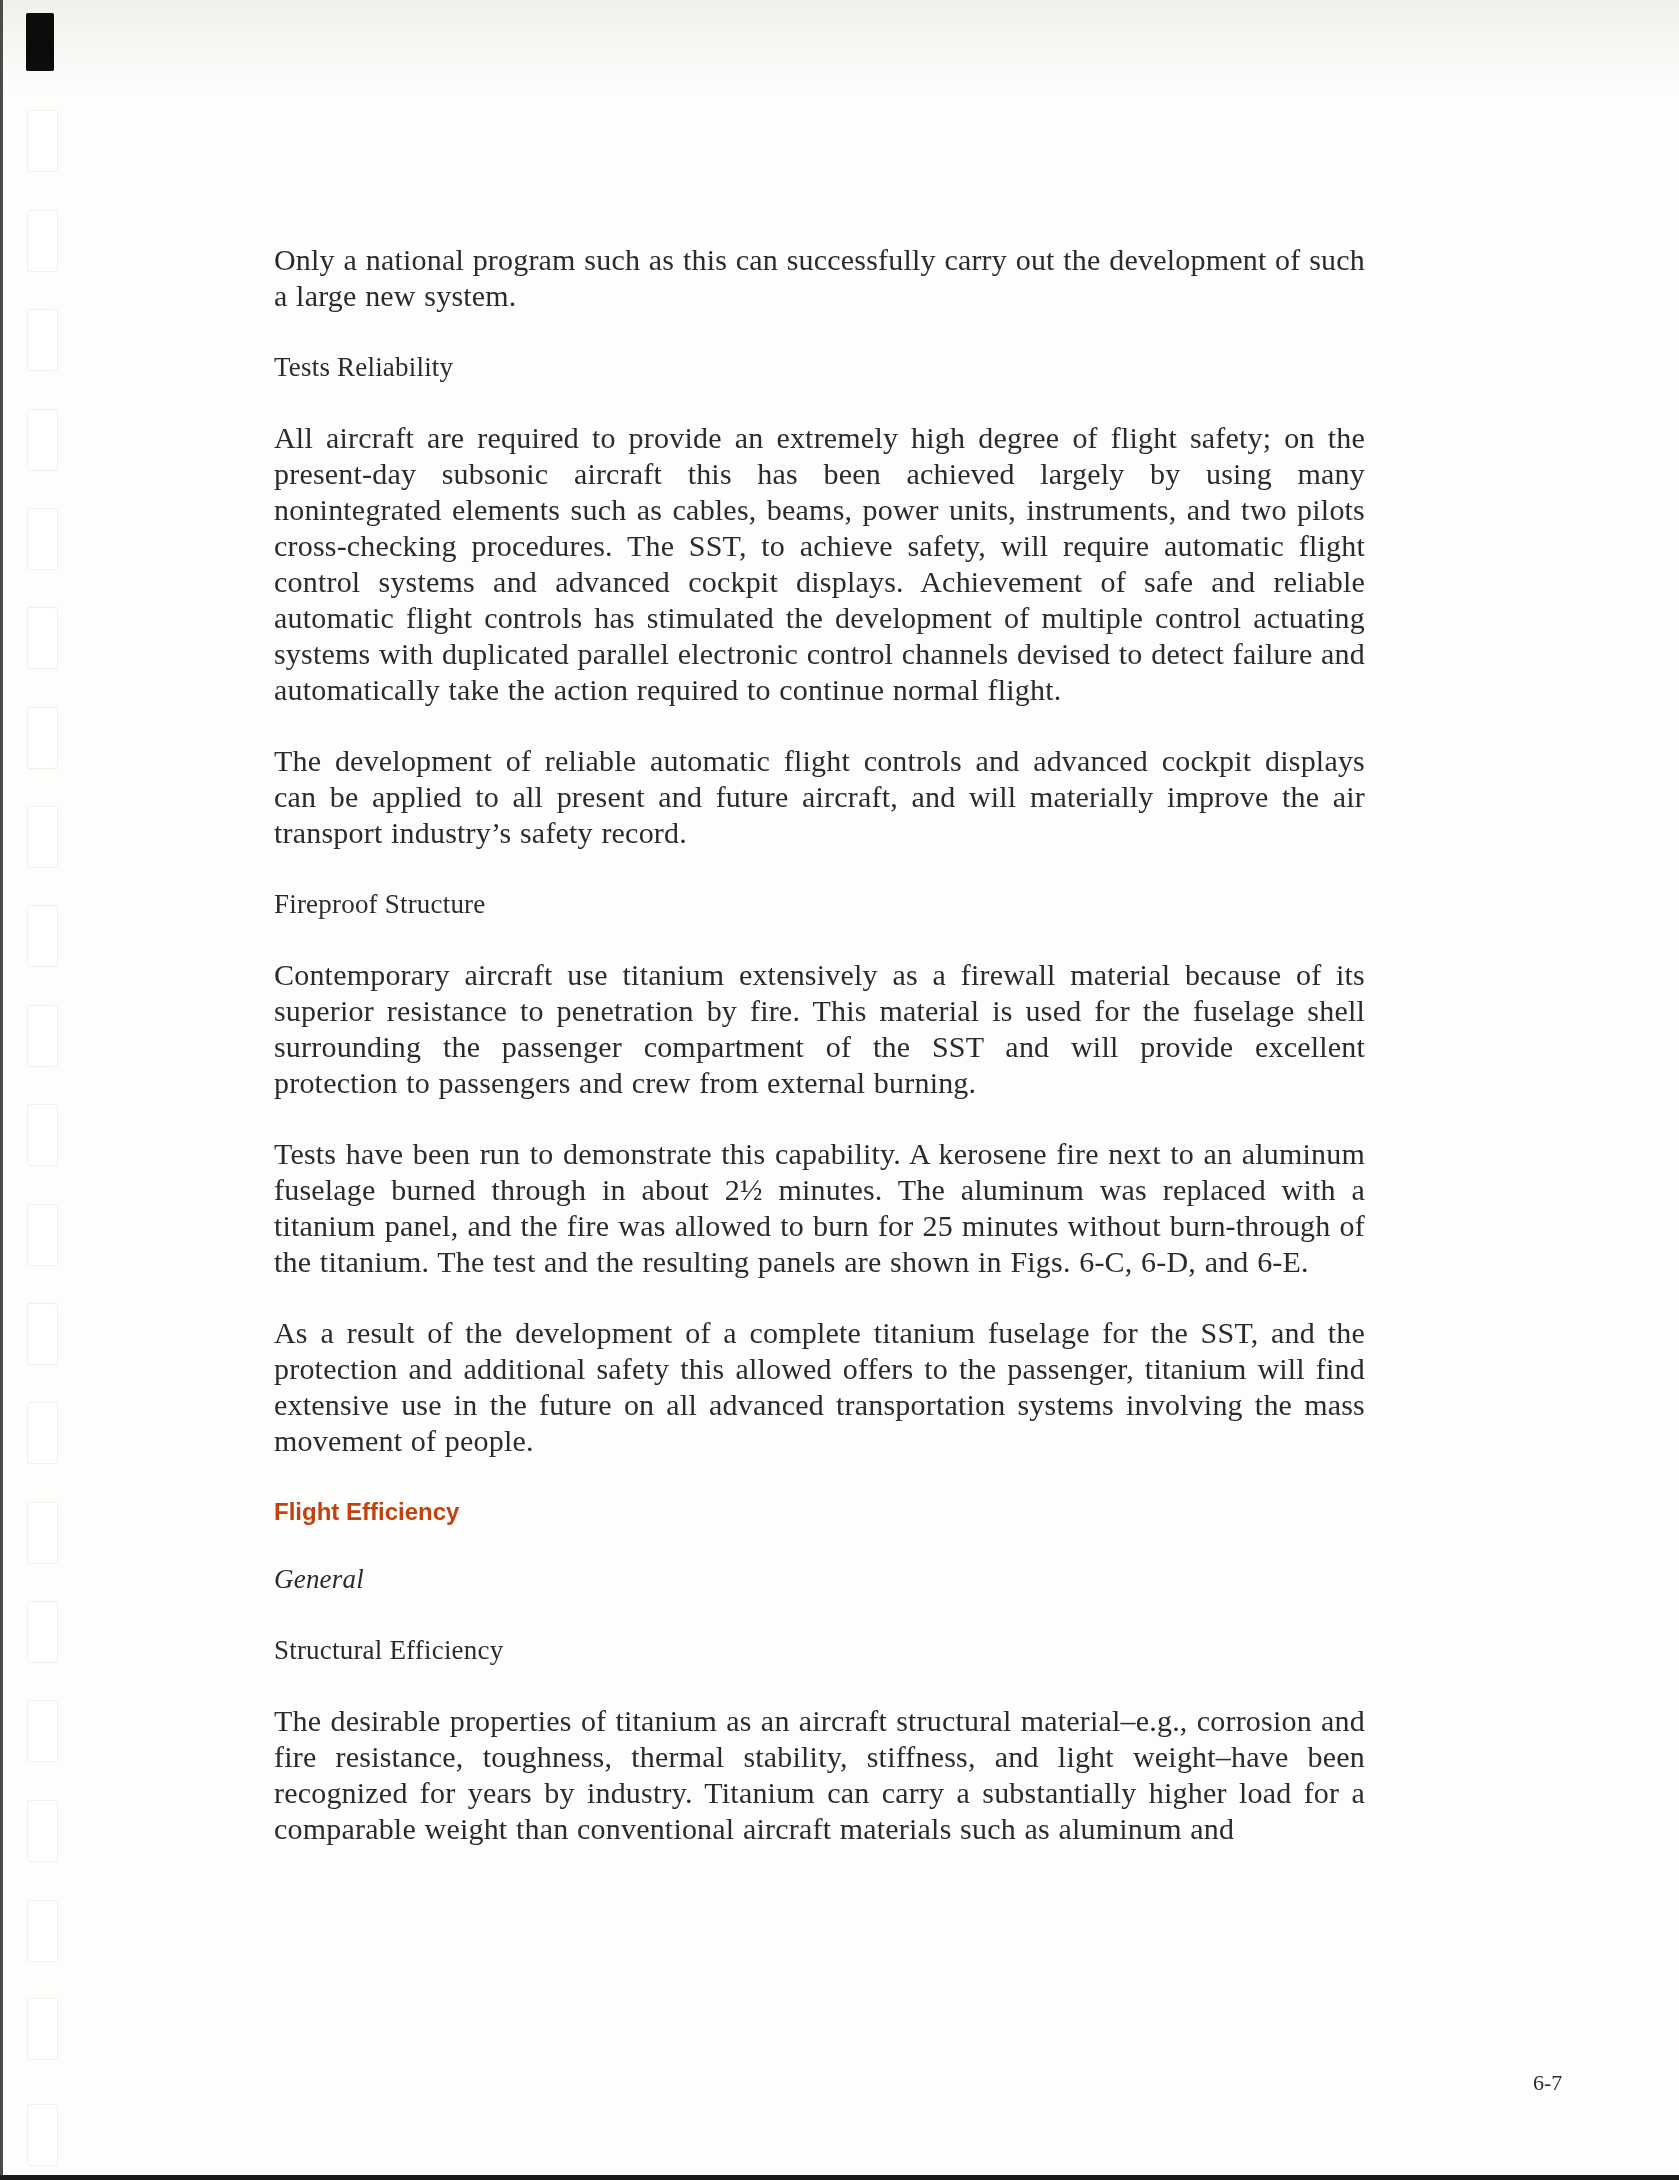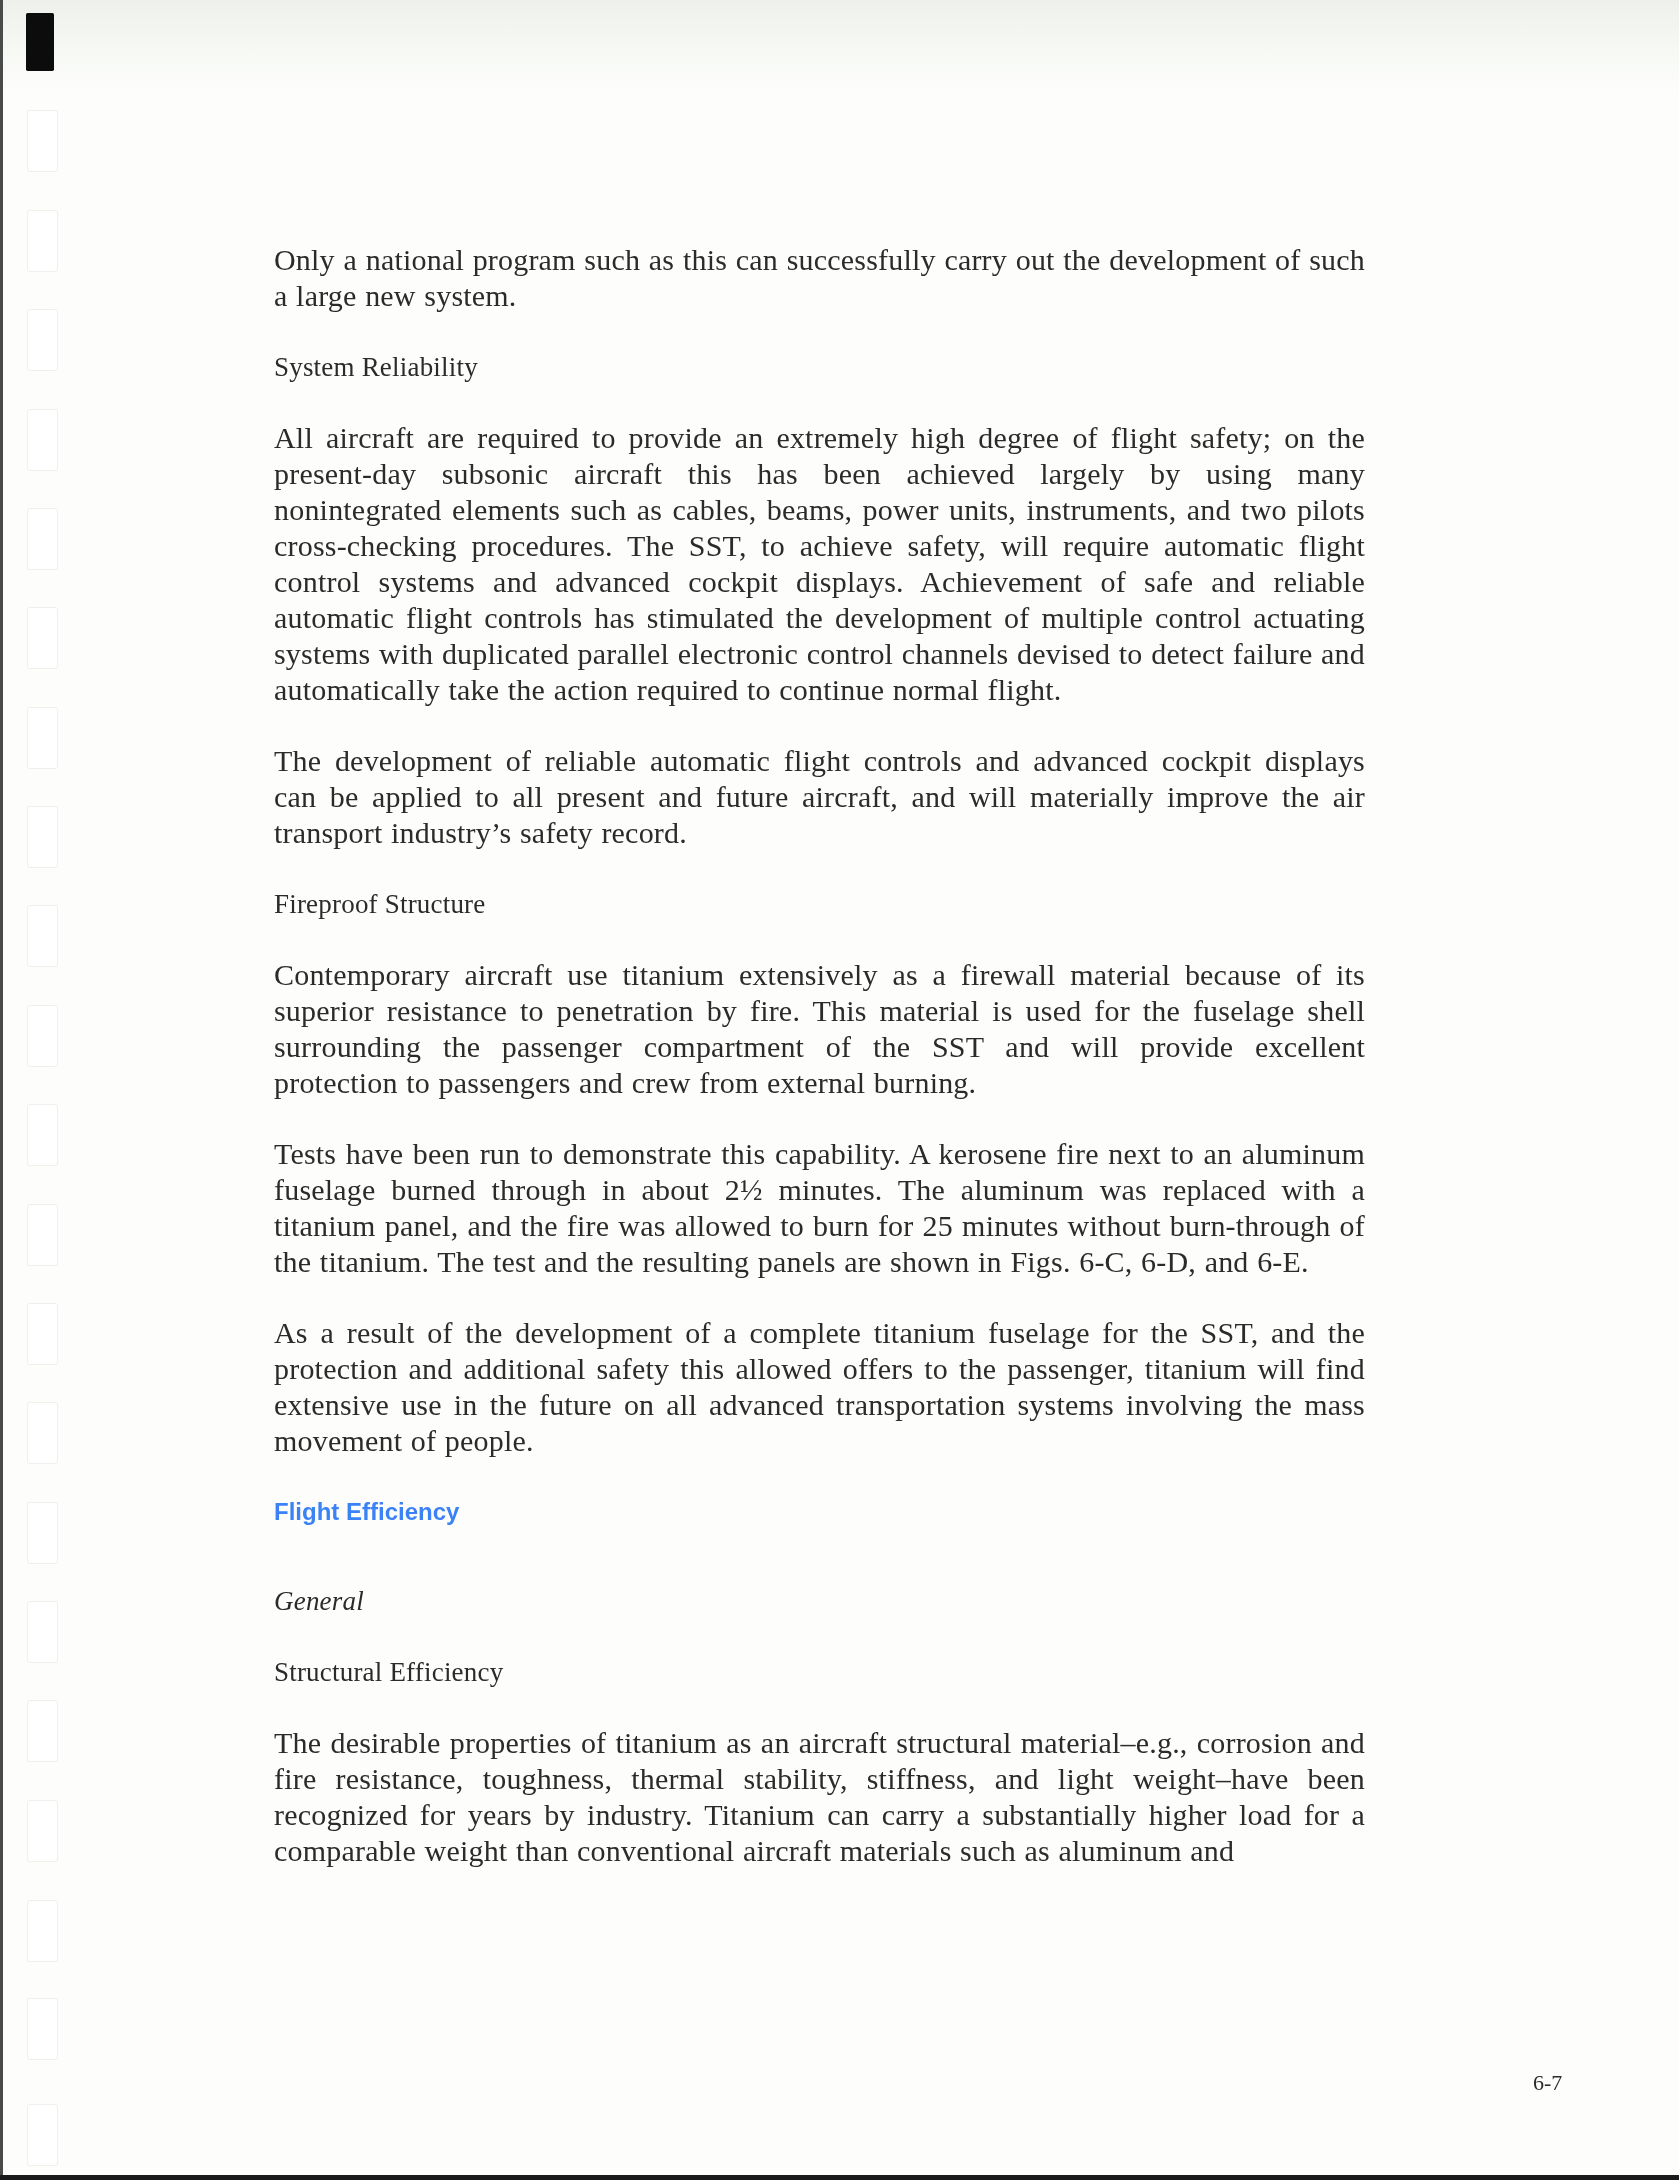--- a/index.html
+++ b/index.html
@@ -33,22 +33,22 @@
   .para {
     font-size: 30px; line-height: 36px; margin: 0 0 35px 0;
     text-align: justify; letter-spacing: 0.2px; word-spacing: 0.9px;
   }
   .subhead {
     font-size: 27px; line-height: 36px; margin: 0 0 35px 0; letter-spacing: 0.2px;
   }
   .subhead.italic { font-style: italic; }
   .section-head {
     font-family: "Liberation Sans", "DejaVu Sans", sans-serif;
-    font-weight: bold; font-size: 24px; line-height: 36px; margin: 0 0 53px 0;
-    color: #3b82f6;
+    font-weight: bold; font-size: 24px; line-height: 36px; margin: 0 0 31px 0;
+    color: #c2410c;
   }
   .page-number {
     position: absolute; left: 1533px; top: 2065px;
     font-size: 22px; line-height: 36px;
   }
 </style>
 </head>
 <body>
 
 <div class="top-shade"></div>
@@ -74,21 +74,21 @@
   <div class="punch-hole" style="top:1601px"></div>
   <div class="punch-hole" style="top:1700px"></div>
   <div class="punch-hole" style="top:1800px"></div>
   <div class="punch-hole" style="top:1900px"></div>
   <div class="punch-hole" style="top:1998px"></div>
   <div class="punch-hole" style="top:2104px"></div>
 </div>
 
 <div class="page">
   <p class="para">Only a national program such as this can successfully carry out the development of such a large new system.</p>
-  <p class="subhead">System Reliability</p>
+  <p class="subhead">Tests Reliability</p>
   <p class="para">All aircraft are required to provide an extremely high degree of flight safety; on the present-day subsonic aircraft this has been achieved largely by using many nonintegrated elements such as cables, beams, power units, instruments, and two pilots cross-checking procedures. The SST, to achieve safety, will require automatic flight control systems and advanced cockpit displays. Achievement of safe and reliable automatic flight controls has stimulated the development of multiple control actuating systems with duplicated parallel electronic control channels devised to detect failure and automatically take the action required to continue normal flight.</p>
   <p class="para">The development of reliable automatic flight controls and advanced cockpit displays can be applied to all present and future aircraft, and will materially improve the air transport industry’s safety record.</p>
   <p class="subhead">Fireproof Structure</p>
   <p class="para">Contemporary aircraft use titanium extensively as a firewall material because of its superior resistance to penetration by fire. This material is used for the fuselage shell surrounding the passenger compartment of the SST and will provide excellent protection to passengers and crew from external burning.</p>
   <p class="para">Tests have been run to demonstrate this capability. A kerosene fire next to an aluminum fuselage burned through in about 2½ minutes. The aluminum was replaced with a titanium panel, and the fire was allowed to burn for 25 minutes without burn-through of the titanium. The test and the resulting panels are shown in Figs. 6-C, 6-D, and 6-E.</p>
   <p class="para">As a result of the development of a complete titanium fuselage for the SST, and the protection and additional safety this allowed offers to the passenger, titanium will find extensive use in the future on all advanced transportation systems involving the mass movement of people.</p>
   <p class="section-head">Flight Efficiency</p>
   <p class="subhead italic">General</p>
   <p class="subhead">Structural Efficiency</p>
   <p class="para">The desirable properties of titanium as an aircraft structural material–e.g., corrosion and fire resistance, toughness, thermal stability, stiffness, and light weight–have been recognized for years by industry. Titanium can carry a substantially higher load for a comparable weight than conventional aircraft materials such as aluminum and</p>

